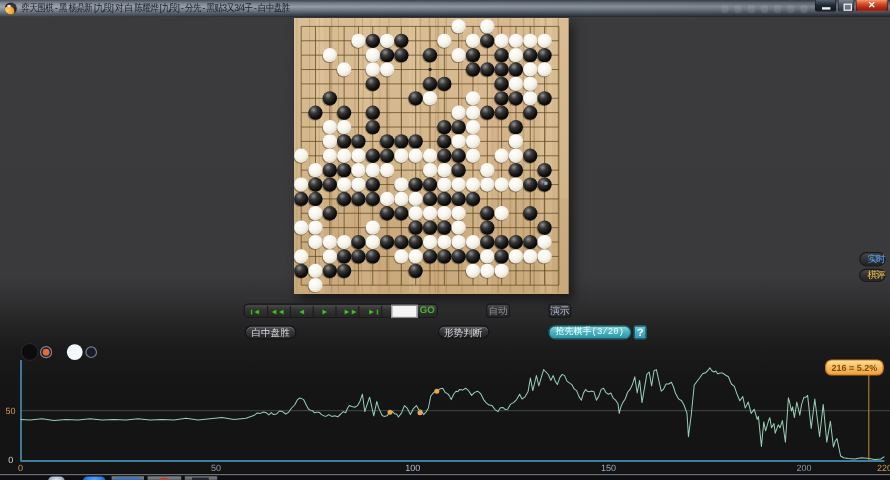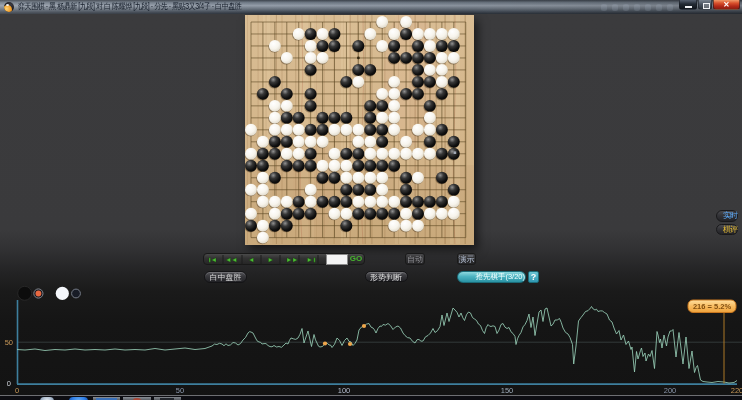--- a/index.html
+++ b/index.html
@@ -36,21 +36,21 @@
 #go{left:348px;top:253px;width:16px;height:11px;color:#46b42e;font-size:8px;font-weight:bold;text-align:center;line-height:11px;}
 .dbtn{background:linear-gradient(180deg,#4a4a4c 0%,#313133 45%,#252527 100%);
 border:1px solid #1a1a1a;border-radius:3px;box-sizing:border-box;color:#909094;
 font-size:8px;text-align:center;}
 .pill{background:linear-gradient(180deg,#55555a 0%,#39393d 40%,#222226 100%);
 border:1px solid #141416;border-radius:6px;box-sizing:border-box;color:#dcdcdc;
 font-size:8px;text-align:center;box-shadow:inset 0 1px 0 rgba(255,255,255,0.18);}
 #teal{left:457px;top:271px;width:69px;height:12px;border-radius:6px;
 background:linear-gradient(180deg,#8fd8de 0%,#4db4c2 45%,#2a93a4 100%);
 border:1px solid #1b6b78;box-sizing:border-box;color:#f2ffff;font-size:7.5px;
-text-align:right;line-height:10px;}
+text-align:center;line-height:10px;font-family:Liberation Mono, monospace;}
 #qm{left:528px;top:271px;width:11px;height:12px;border-radius:2px;
 background:linear-gradient(180deg,#6cc4d4 0%,#2f98b2 100%);border:1px solid #1b6b78;
 box-sizing:border-box;color:#fff;font-weight:bold;font-size:9px;text-align:center;line-height:10px;}
 .rpill{left:716px;width:22px;height:11.5px;border-radius:6px;
 background:linear-gradient(180deg,#4a4a4e 0%,#343438 45%,#232327 100%);
 border:1px solid #19191b;box-sizing:border-box;font-size:8px;text-align:right;
 line-height:10px;letter-spacing:-1px;}
 
 #task{left:0;top:395px;width:742px;height:5px;background:#0d0d12;border-top:1px solid #6e6f73;}
 .ticn{position:absolute;top:1px;height:4px;}

